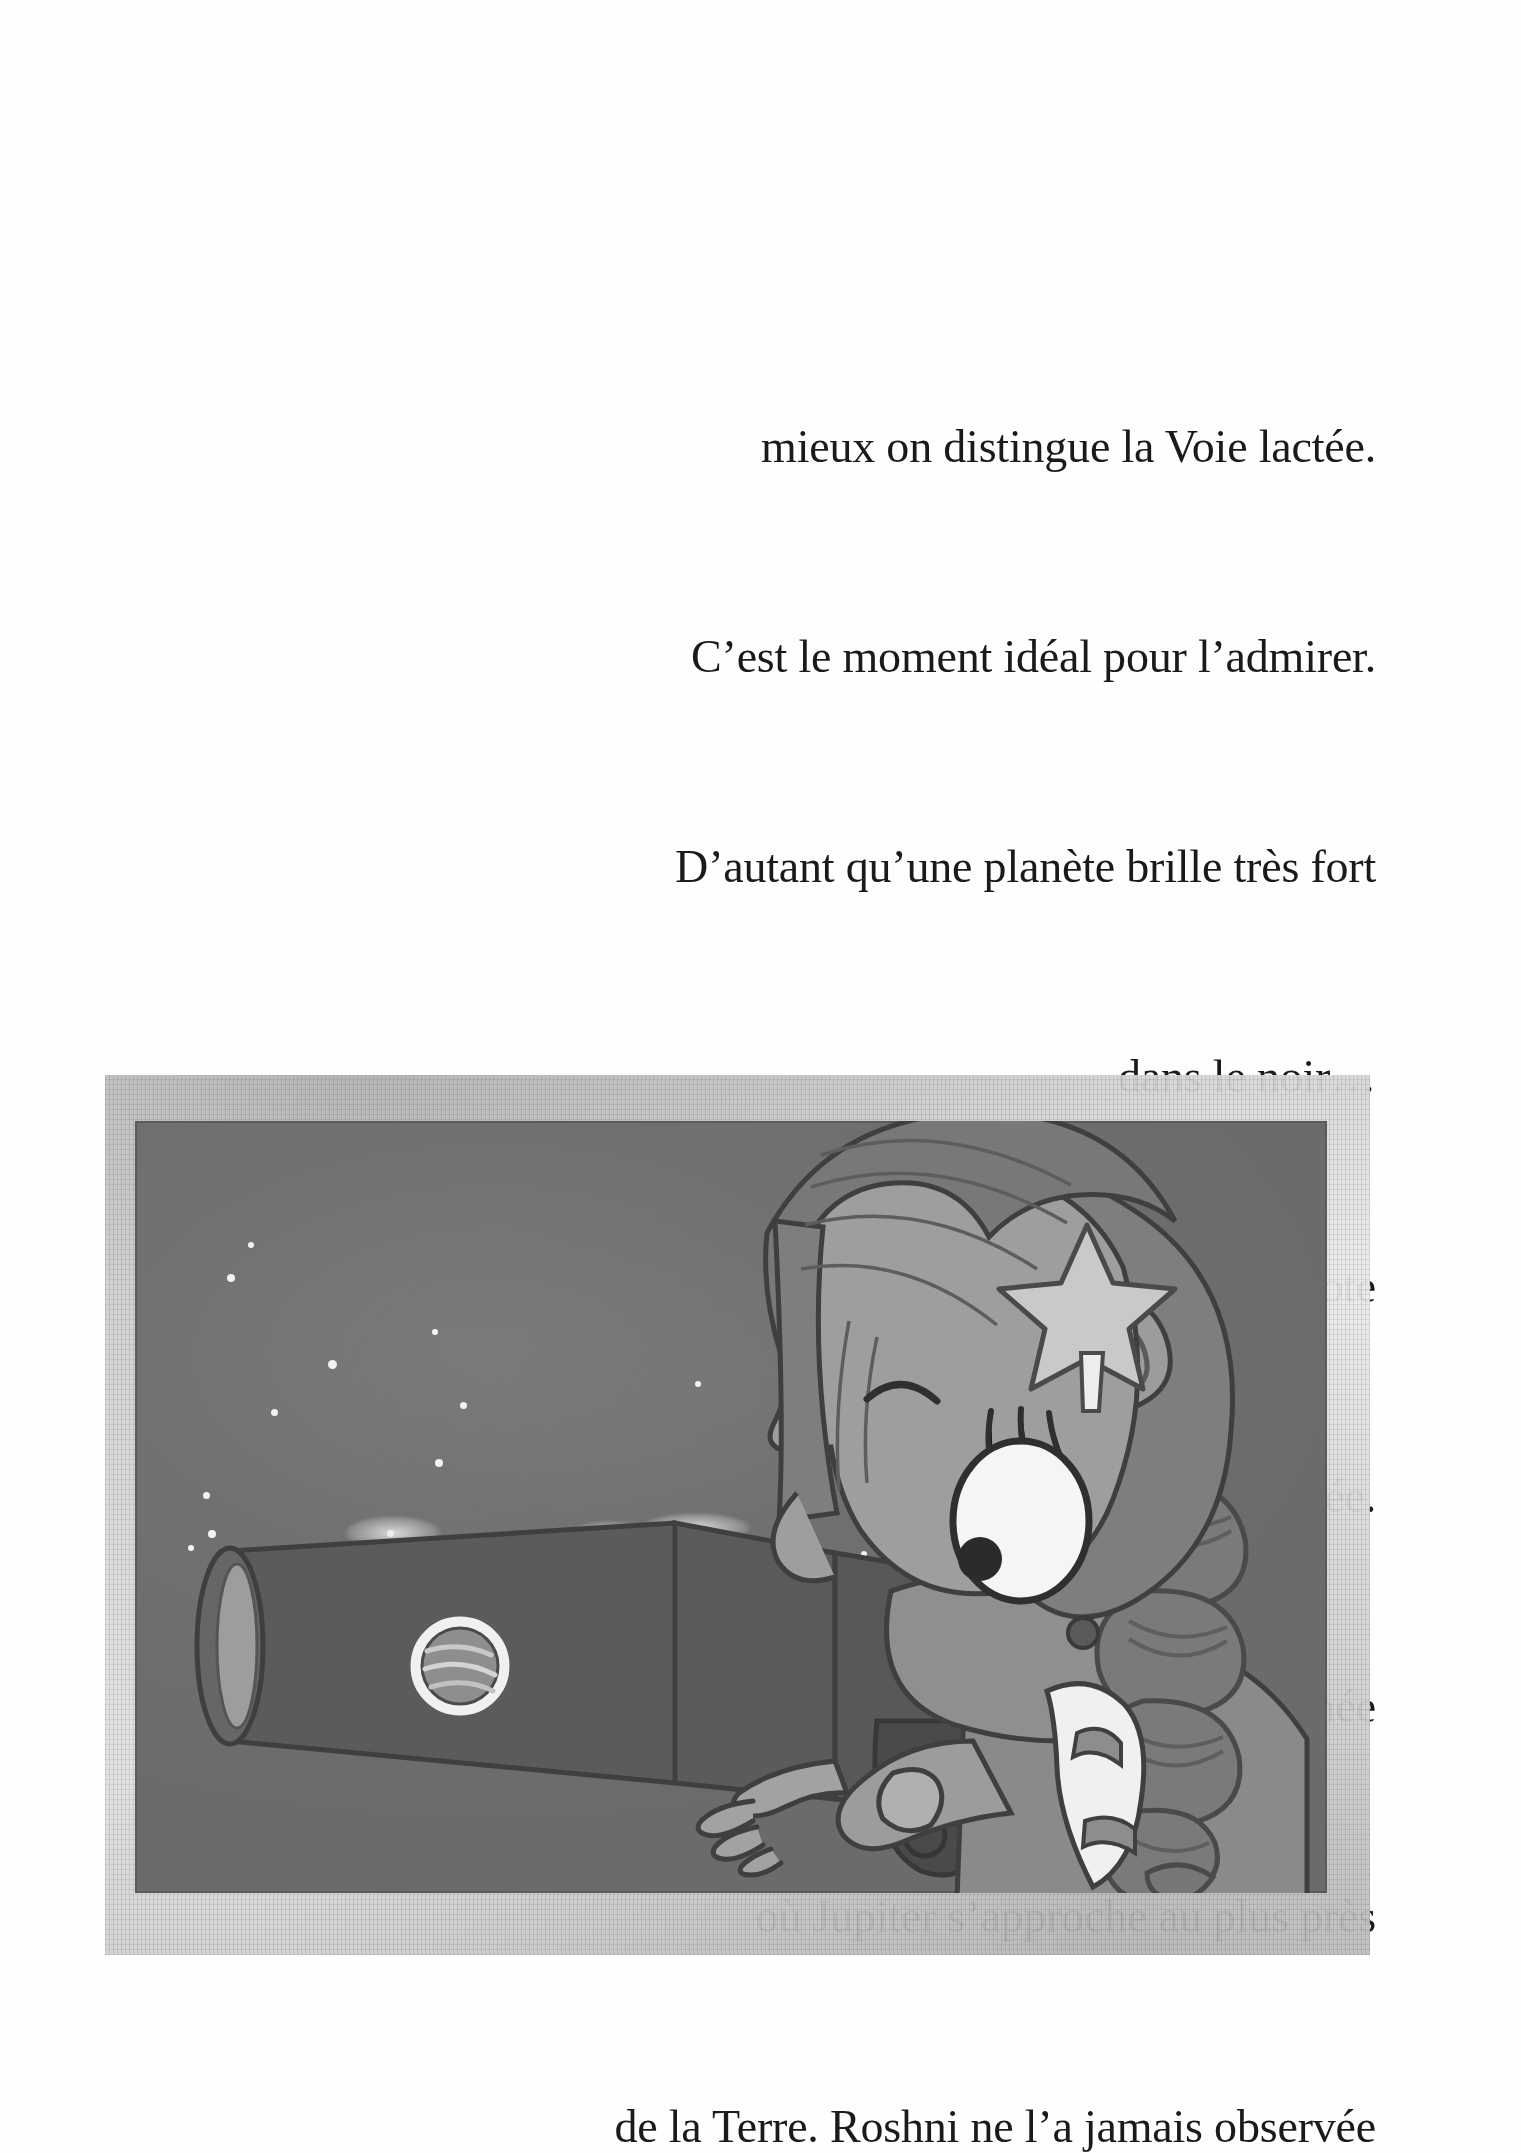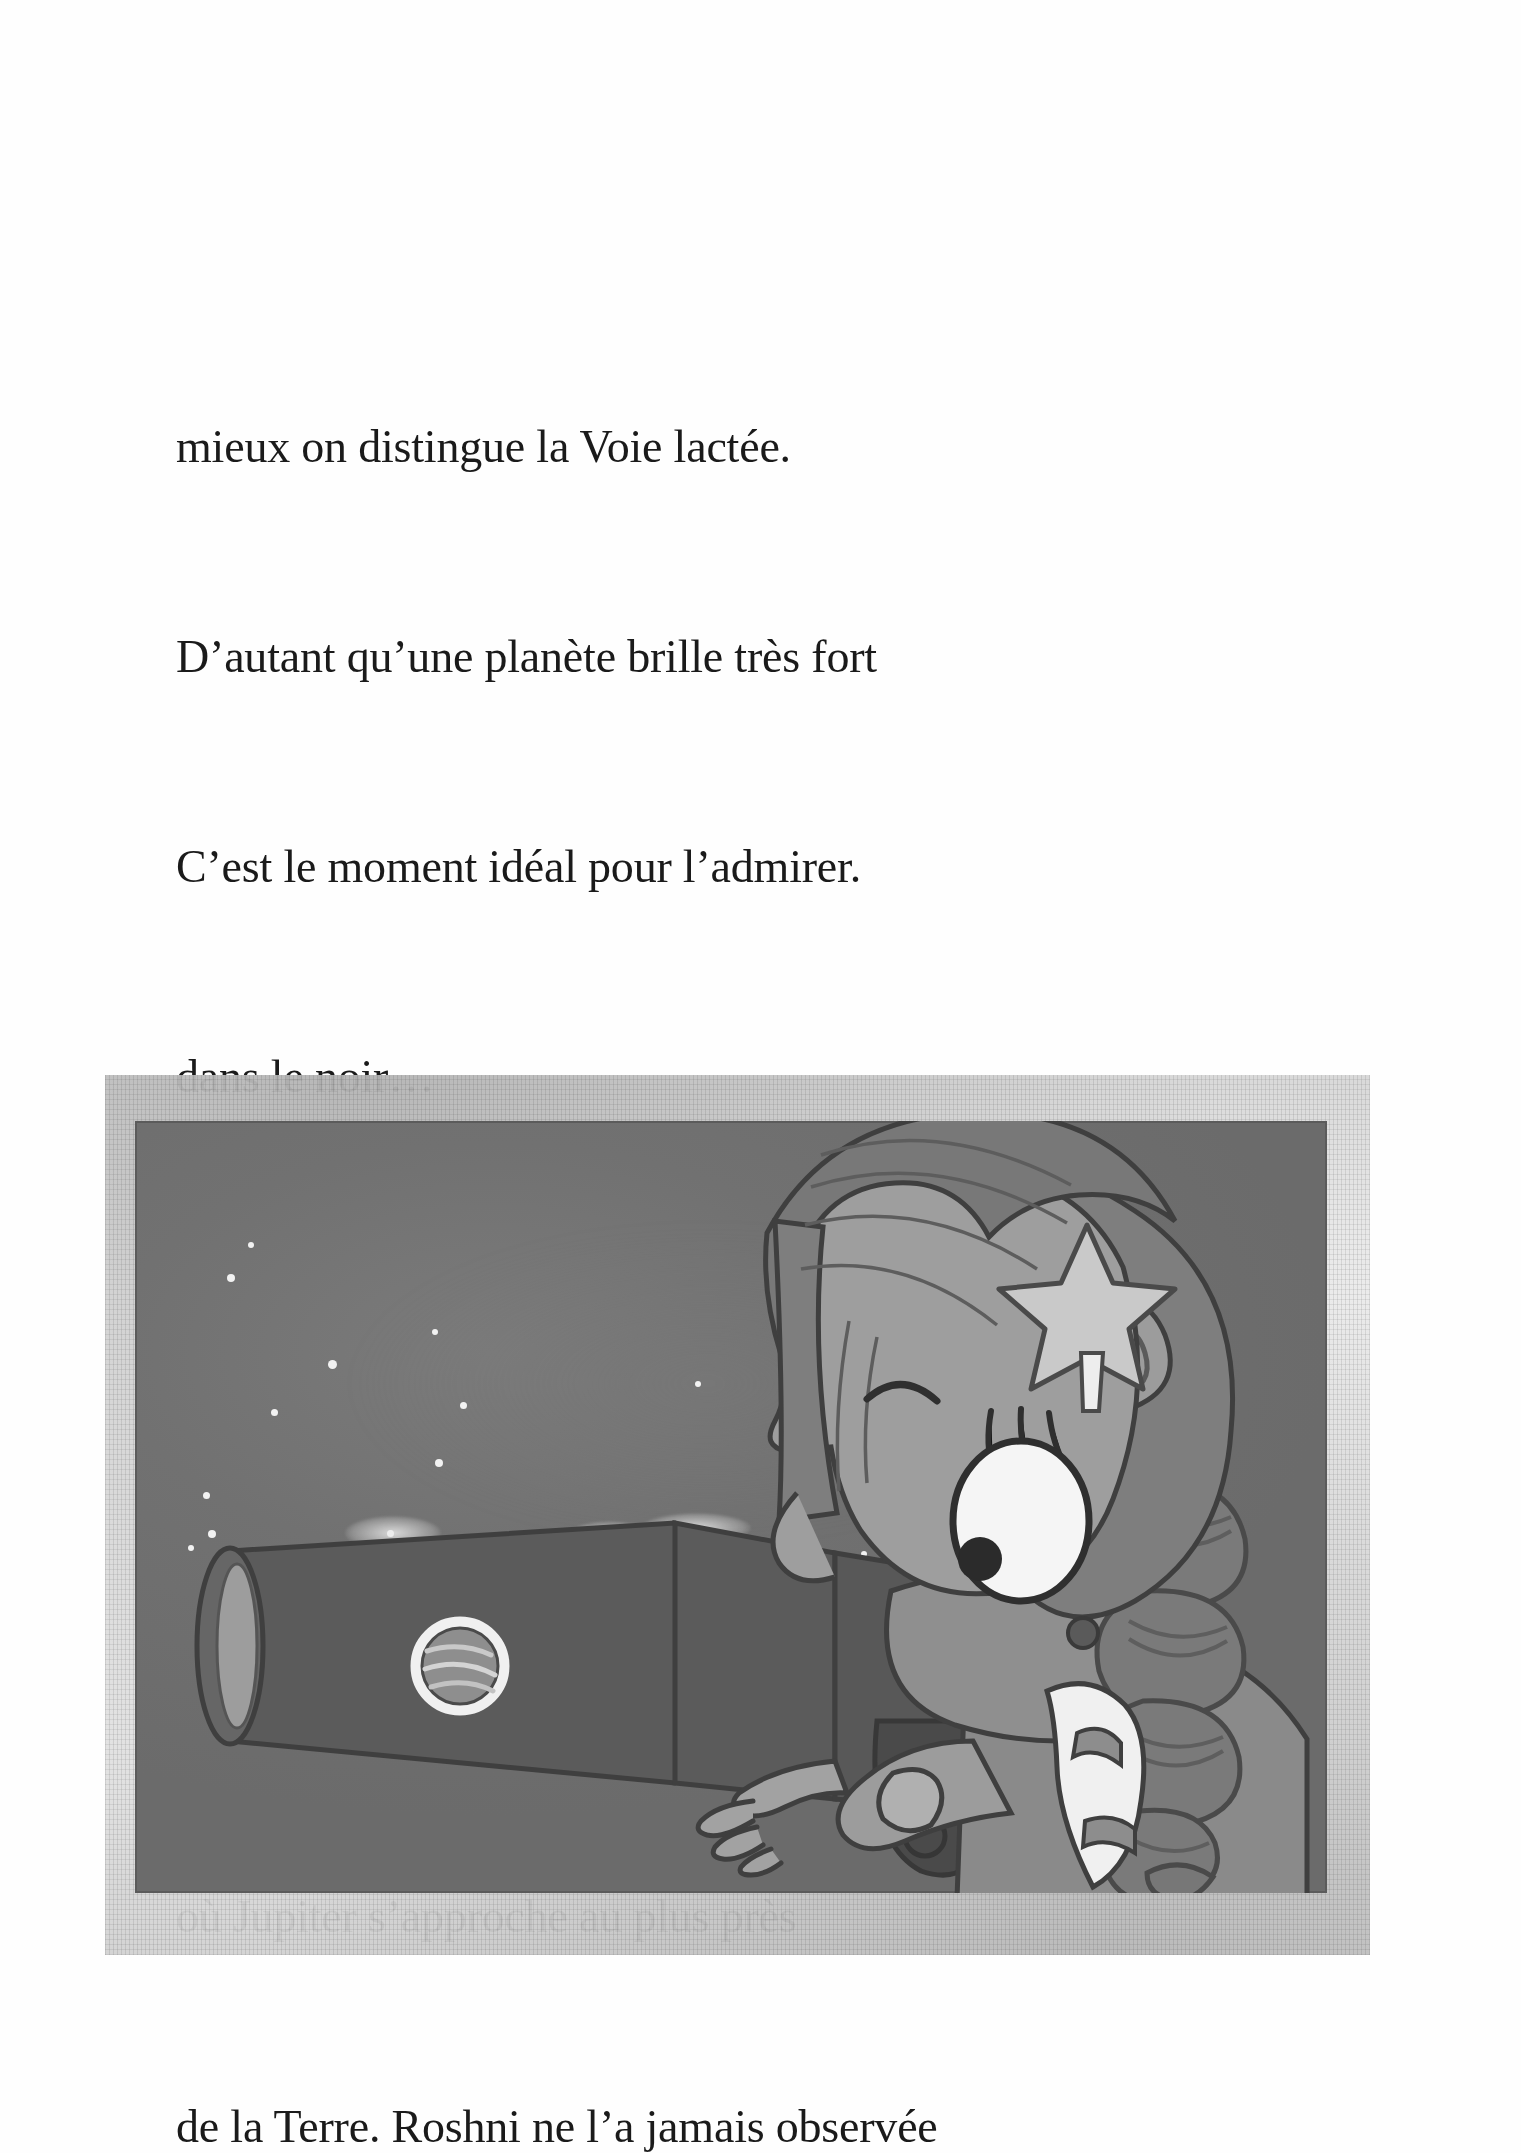--- a/index.html
+++ b/index.html
@@ -10,21 +10,21 @@
   }
   
   #story-text{
     position:absolute;left:176px;top:272px;width:1200px;
     color:#1a1a1a;
     font-size:46px;
     line-height:70px;
     letter-spacing:-0.2px;
     white-space:pre;
   }
-  .text-line{display:block;white-space:pre;}
+  .text-line{display:block;white-space:pre;text-align:right;}
   .indent{padding-left:56px;}
 
   
   #illustration{
     position:absolute;left:105px;top:1075px;width:1265px;height:880px;
   }
   
   #panel-border{
     position:absolute;inset:0;
     background:
@@ -63,22 +63,22 @@
   #telescope{position:absolute;left:0;top:0;width:100%;height:100%;}
   
   #girl{position:absolute;left:0;top:0;width:100%;height:100%;}
   svg{display:block;}
 </style>
 </head>
 <body>
 
 <div id="story-text">
   <span class="text-line">mieux on distingue la Voie lactée.</span>
+  <span class="text-line">C’est le moment idéal pour l’admirer.</span>
   <span class="text-line">D’autant qu’une planète brille très fort</span>
-  <span class="text-line">C’est le moment idéal pour l’admirer.</span>
   <span class="text-line">dans le noir…</span>
   <span class="text-line indent">— Ah ! te voilà, Jupiter ! chuchote</span>
   <span class="text-line">Roshni, enchantée.</span>
   <span class="text-line indent">On est en juin, le mois de l’année</span>
   <span class="text-line">où Jupiter s’approche au plus près</span>
   <span class="text-line">de la Terre. Roshni ne l’a jamais observée</span>
 </div>
 
 <div id="illustration">
   <div id="panel-border"></div>

